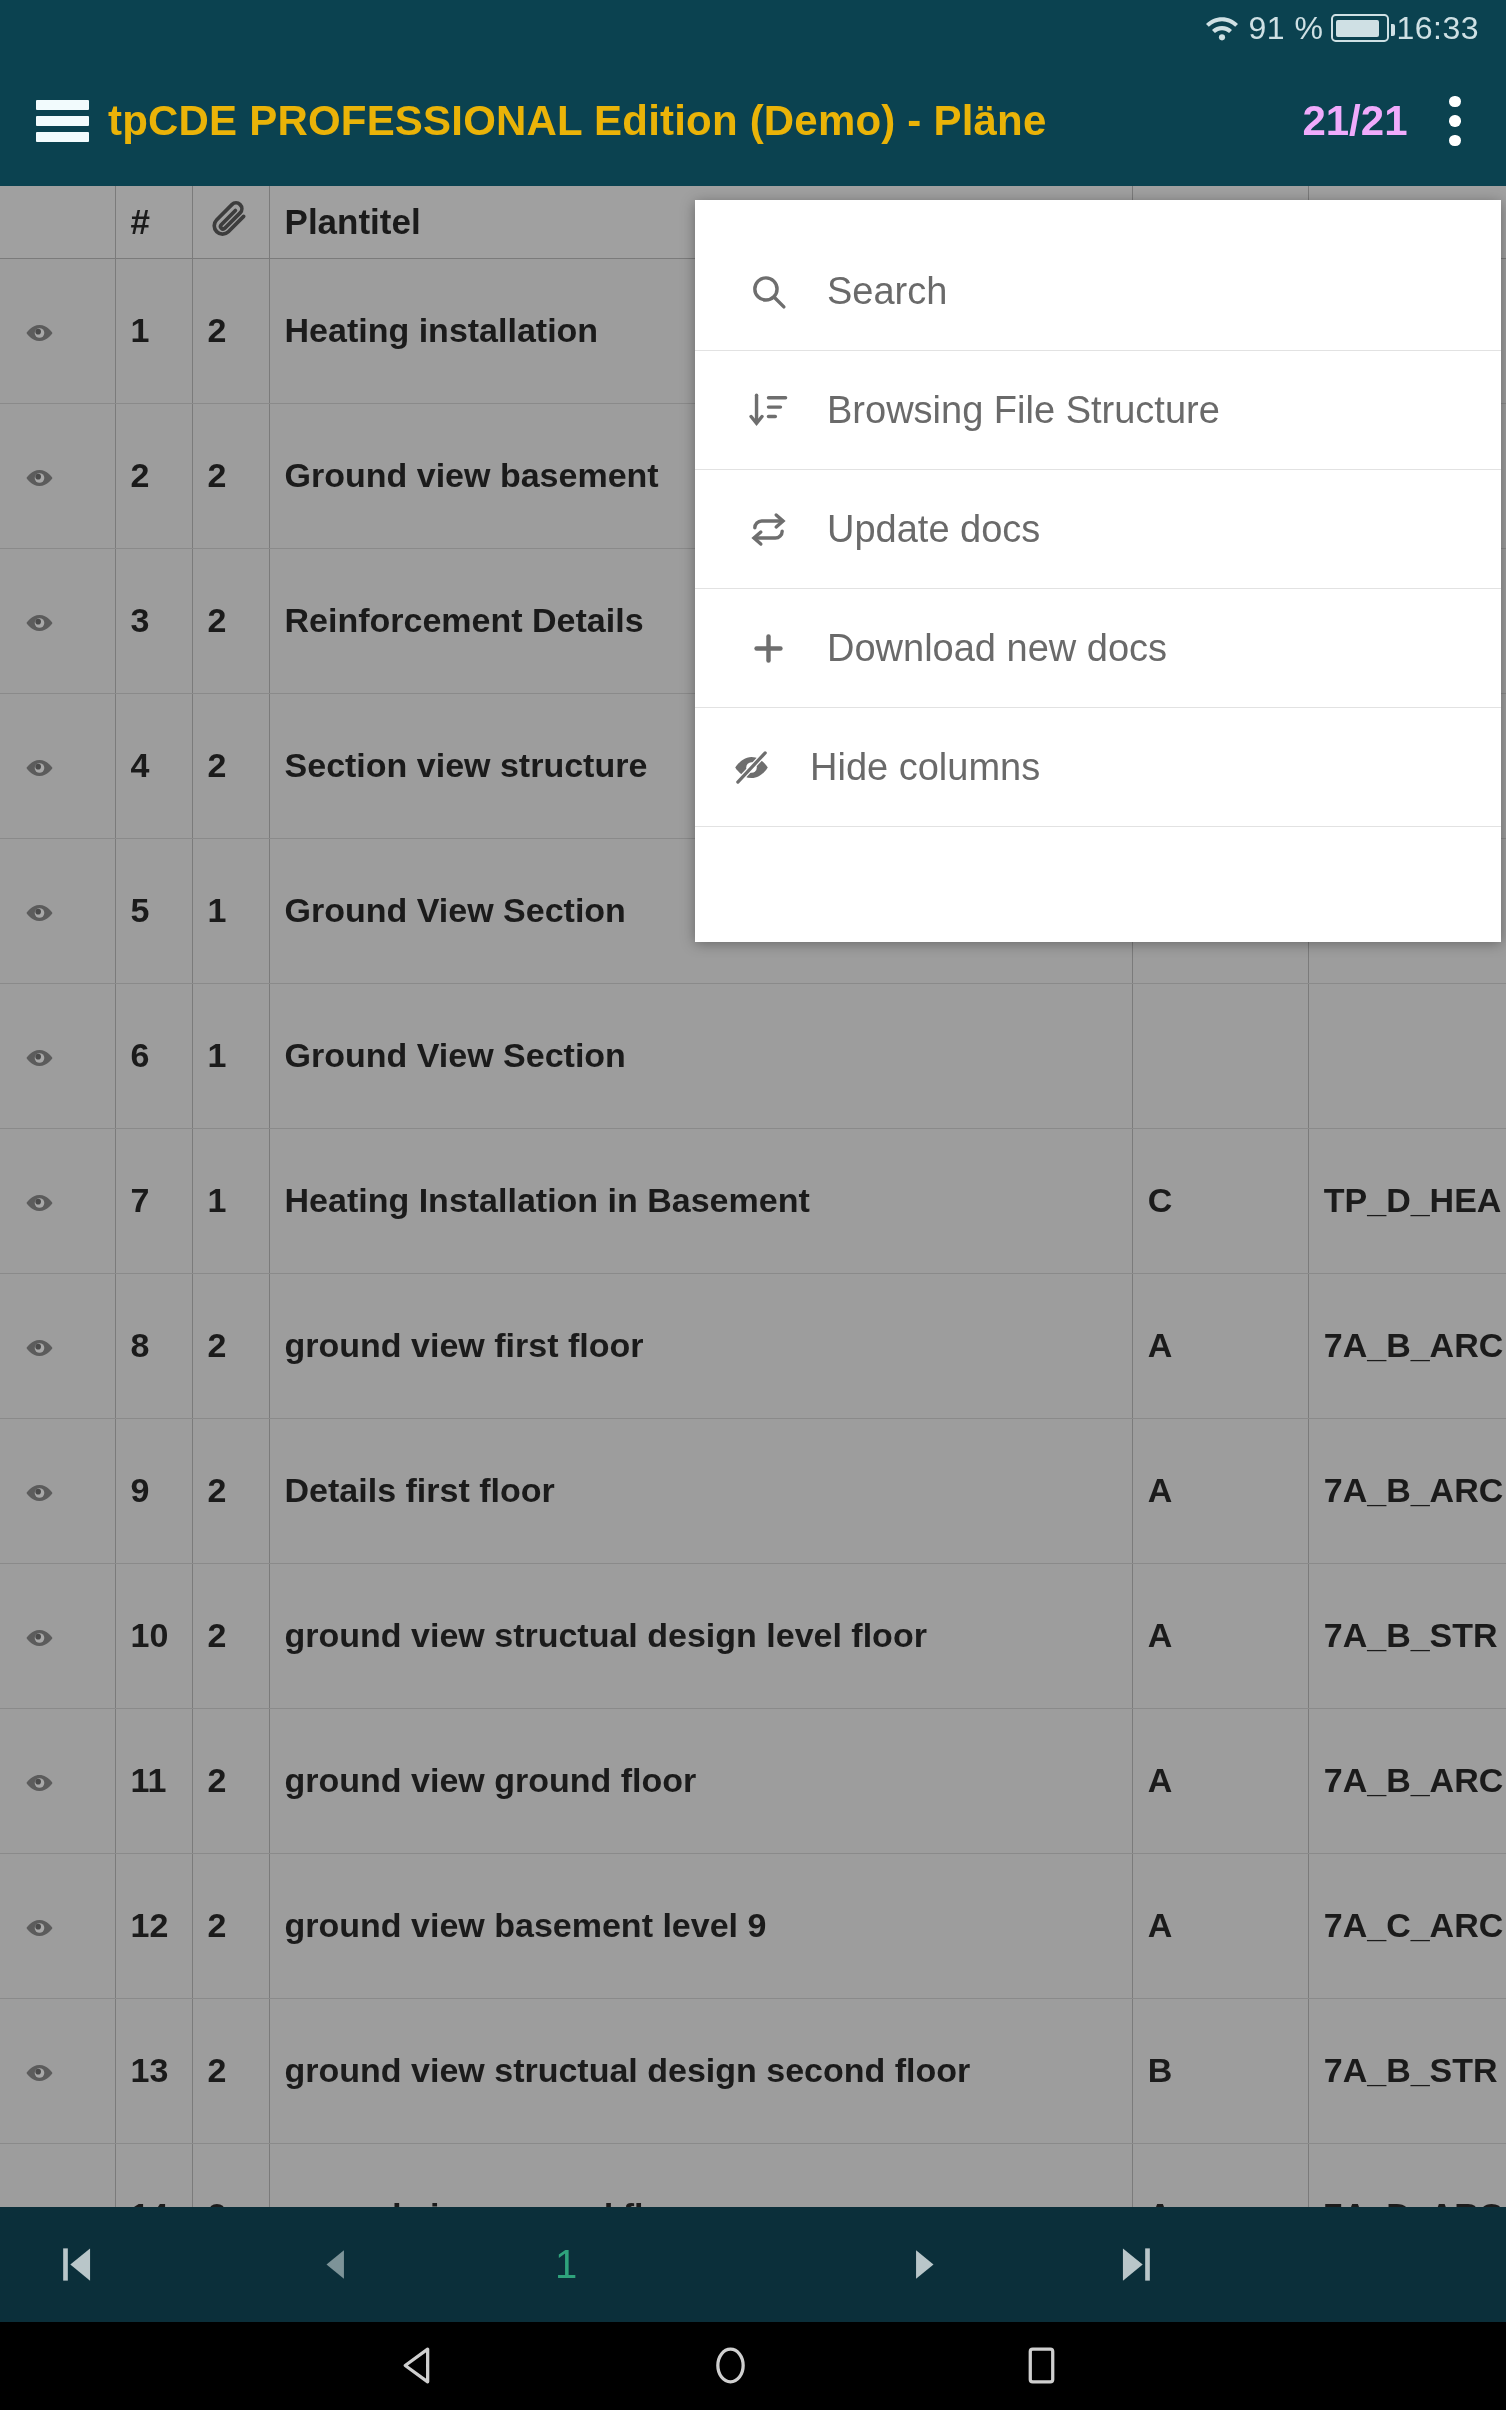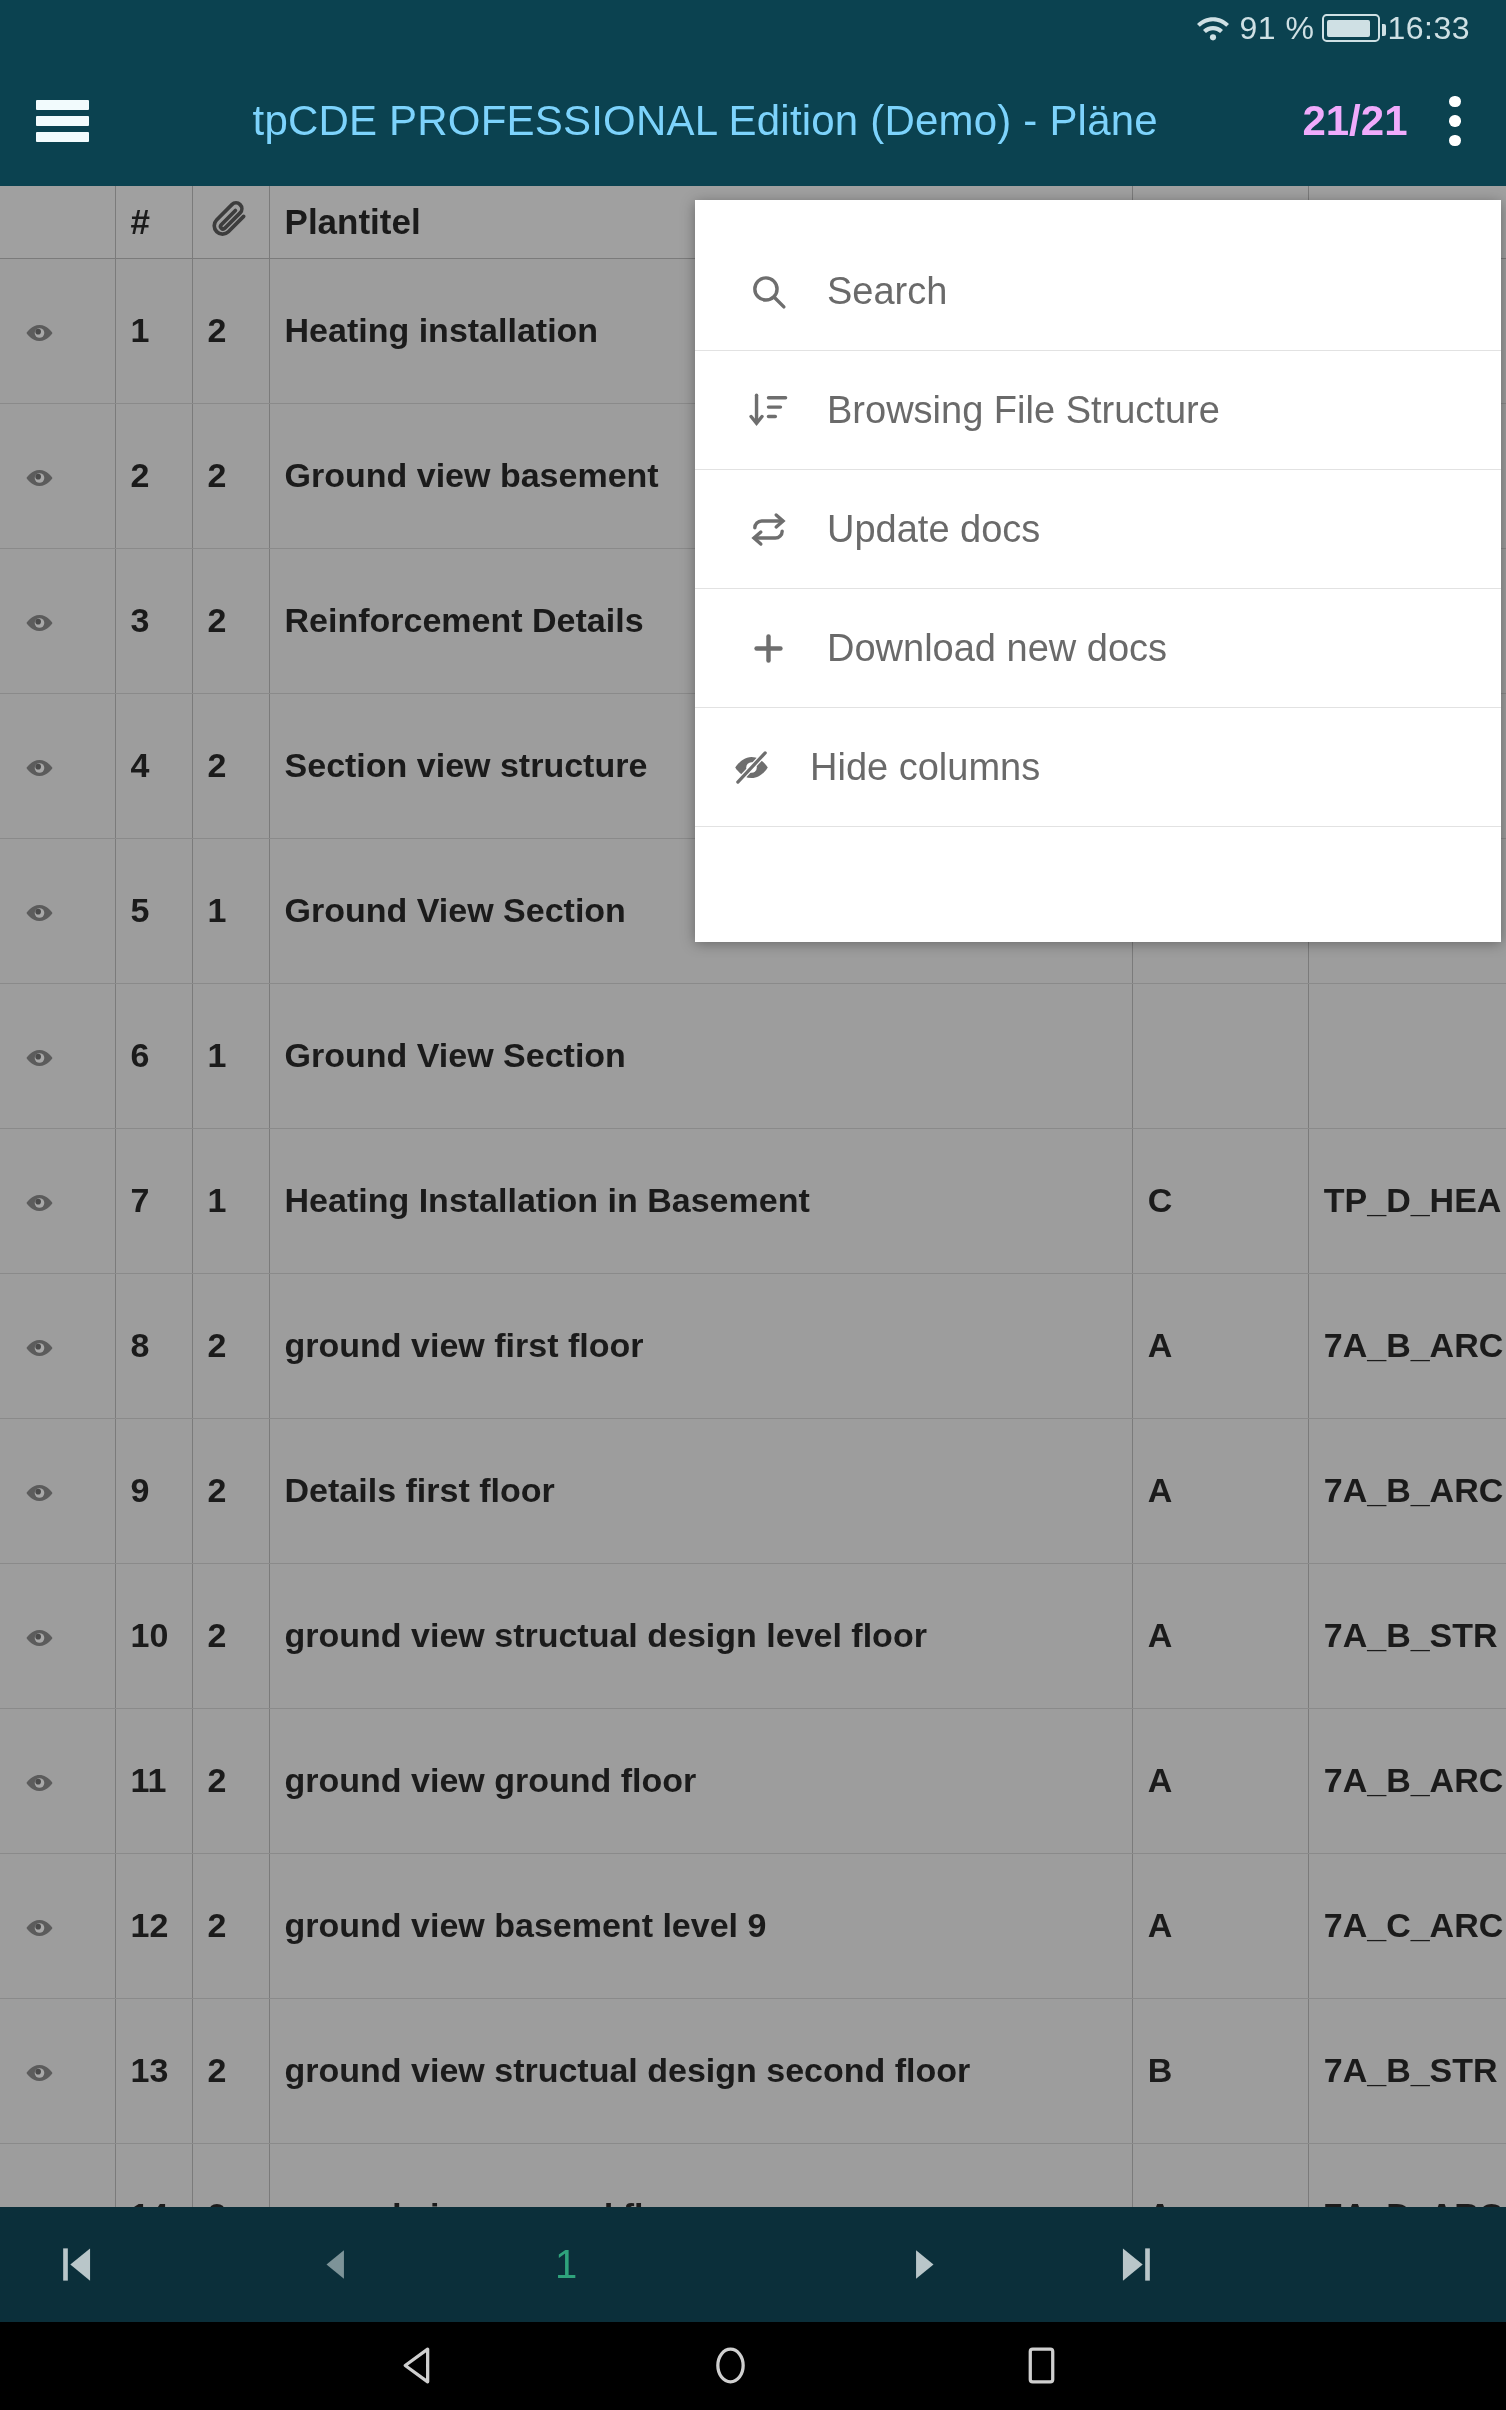--- a/index.html
+++ b/index.html
@@ -9,40 +9,40 @@
     font-family:"Liberation Sans", sans-serif;
     overflow:hidden;
   }
   #screen { position:relative; width:1507px; height:2411px; overflow:hidden; }
 
   
   .statusbar {
     position:absolute; left:0; top:0; width:1507px; height:56px;
     background:#0b4250;
     display:flex; align-items:center; justify-content:flex-end;
-    padding-right:37px; gap:7.5px;
+    padding-right:28px; gap:7.5px;
   }
   .statusbar .st-text { color:#cfe0e4; font-size:32px; letter-spacing:0.5px; }
   .wifi-ic { width:38px; height:32px; position:relative; }
   .wifi-ic svg { display:block; }
   .batt { width:58px; height:28px; border:2.8px solid #cfe0e4; border-radius:4.7px; position:relative; display:flex; align-items:center;}
   .batt::after{ content:""; position:absolute; right:-8.5px; top:7.5px; width:4.7px; height:12.2px; background:#cfe0e4; border-radius:0 1.9px 1.9px 0;}
   .batt i{ display:block; height:17px; width:43px; background:#cfe0e4; margin-left:2.8px; border-radius:1.9px;}
 
   
   .appbar {
     position:absolute; left:0; top:56px; width:1507px; height:130px;
     background:#0b4250;
     display:flex; align-items:center;
   }
   .hamburger { width:53px; height:43px; margin-left:36px; display:flex; flex-direction:column; justify-content:space-between; cursor:pointer;}
   .hamburger span { display:block; height:10.4px; background:#f2fbfd; border-radius:0.9px; }
   .appbar-title {
-    flex:1; text-align:center; color:#7dd3fc;
-    font-size:42px; font-weight:400; letter-spacing:0.2px;
+    flex:1; text-align:left; color:#eab308;
+    font-size:42px; font-weight:700; letter-spacing:0.2px;
     margin-left:19px;
   }
   .appbar-count { color:#f0abfc; font-size:42px; margin-right:20px; white-space:nowrap;font-weight:bold;}
   .kebab { width:55px; margin-right:24.5px; display:flex; flex-direction:column; align-items:center; gap:8.5px; cursor:pointer;}
   .kebab i { width:11.3px; height:11.3px; background:#ffffff; border-radius:50%; display:block;}
 
   
   .tablewrap {
     position:absolute; left:0; top:186px; width:1507px; height:2021px;
     background:#9d9d9d; overflow:hidden;

